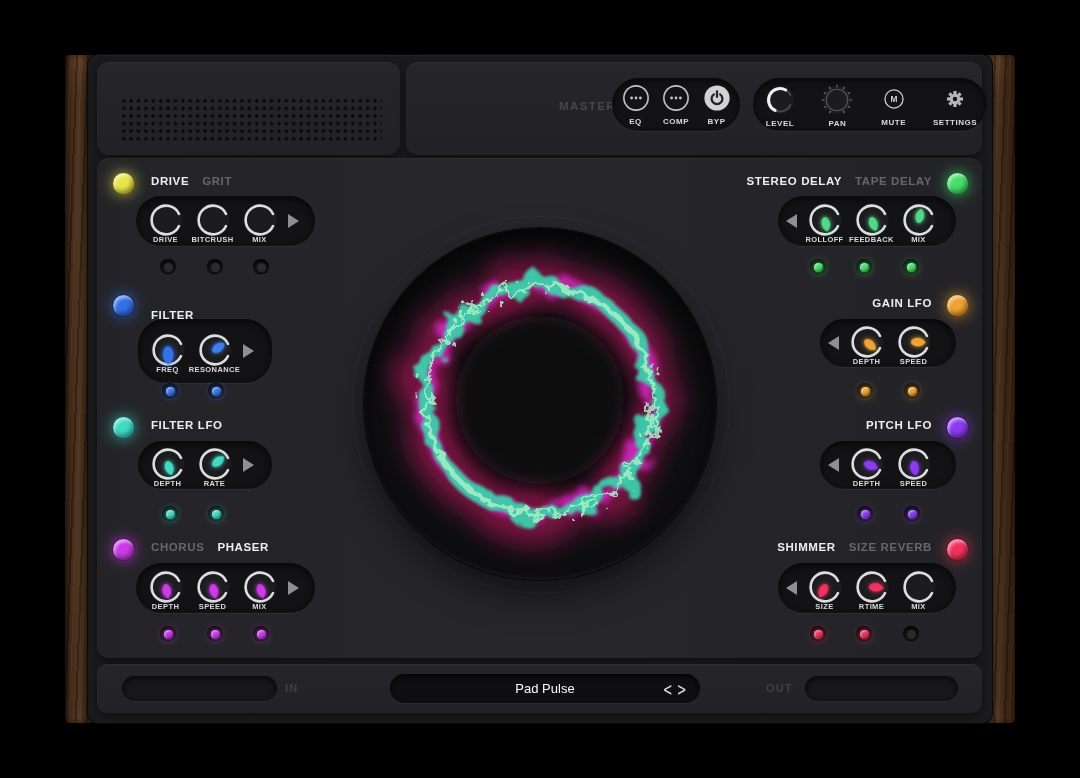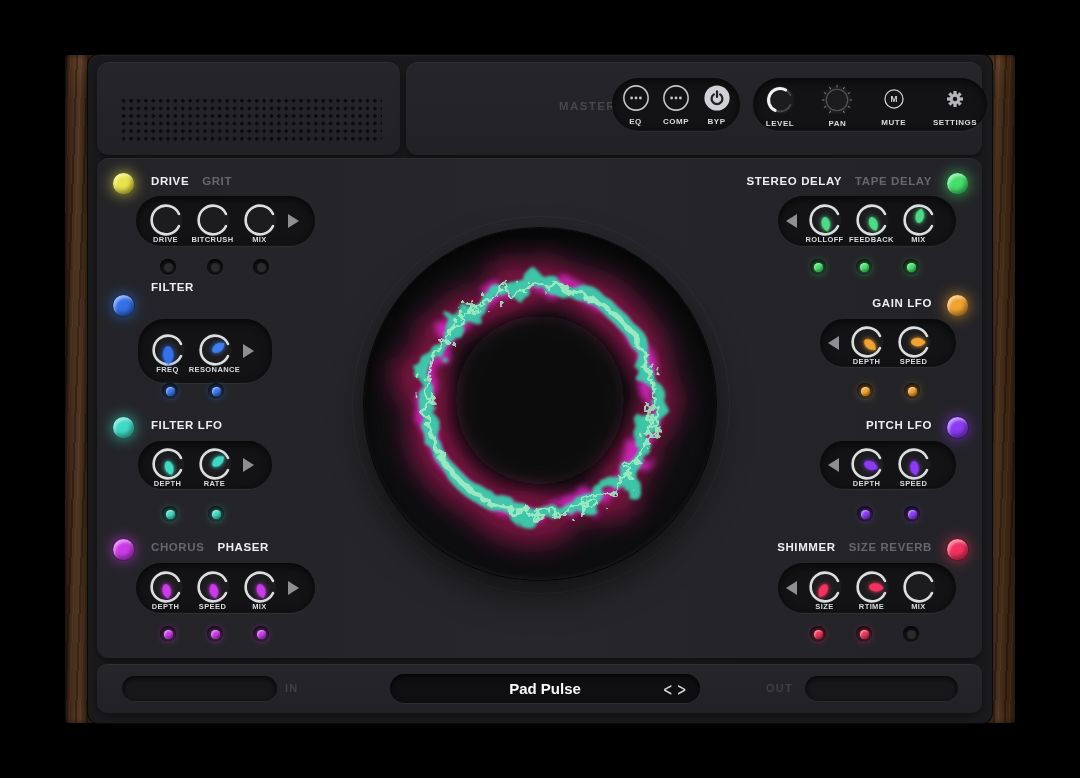--- a/index.html
+++ b/index.html
@@ -53,21 +53,21 @@
   .disc{position:absolute;left:364px;top:228px;width:352px;height:352px;border-radius:50%;overflow:hidden;cursor:pointer;
     background:radial-gradient(circle at 50% 42%,#151517 0%,#101012 55%,#0b0b0c 100%);
     box-shadow:inset 0 -3px 5px -1px rgba(255,255,255,.06),inset 0 12px 26px rgba(0,0,0,.75),0 16px 34px rgba(0,0,0,.55),0 0 0 1px #0a0a0b;}
   .disc-rim{position:absolute;left:352px;top:216px;width:376px;height:376px;border-radius:50%;border:1px solid rgba(255,255,255,.035);pointer-events:none}
   .meter{position:absolute;height:25px;border-radius:13px;background:#18181a;
     box-shadow:inset 0 2px 6px rgba(0,0,0,.8),0 1px 0 rgba(255,255,255,.04)}
   .meterlabel{position:absolute;font-size:11px;font-weight:700;letter-spacing:1.2px;color:#3f3f44}
   #preset{position:absolute;left:390px;top:674px;width:310px;height:29px;border-radius:15px;background:#0f0f11;
     box-shadow:inset 0 2px 5px rgba(0,0,0,.85),0 1px 0 rgba(255,255,255,.05);
     display:flex;align-items:center;justify-content:center;cursor:pointer}
-  #preset .pname{color:#fafafa;font-size:15px;font-weight:700}
+  #preset .pname{color:#fafafa;font-size:13px;font-weight:400}
   .chev{position:absolute;top:0;height:29px;display:flex;align-items:center;color:#d8d8dc;font-size:14px;
     font-family:"DejaVu Sans Mono",monospace;transform:scaleY(1.35);cursor:pointer}
 </style>
 </head>
 <body>
 
 <div class="stage">
   <div class="wood left"></div>
   <div class="wood right"></div>
   <div class="chassis"></div>
@@ -207,21 +207,21 @@
       <i class="dot"></i>
     </div>
   <div class="mini" style="left:207px;top:259px">
       <i class="dot"></i>
     </div>
   <div class="mini" style="left:253px;top:259px">
       <i class="dot"></i>
     </div>
 
   <div class="bigled" style="left: 112px; top: 294px; background: rgb(53, 112, 232); box-shadow: rgba(255, 255, 255, 0.5) 2px 3px 3px inset, rgba(0, 0, 0, 0.4) -2px -3px 4px inset, rgba(53, 112, 232, 0.667) 0px 0px 14px;"></div>
-  <div class="tabs" style="left:151px;top:280px">
+  <div class="tabs" style="left:151px;top:308px">
     <span class="tab active">FILTER</span>
   </div>
   <div class="pill" style="left:138px;top:319px;width:122px;height:64px">
     <div class="knob-unit">
       <div class="knob">
           <svg viewBox="0 0 46 46">
             <circle cx="23" cy="23" r="19" fill="#1c1c1e"></circle>
             <path d="M37.95,29.97 A16.5,16.5 0 1 1 37.95,16.03" fill="none" stroke="#edeff1" stroke-width="3" opacity="0.92" stroke-linecap="round"></path>
             <g transform="translate(23,23) rotate(178) scale(1.25)">
               <path d="M0,-13.5 C5.5,-9.5 6.5,-2.5 2.6,2.2 C1.2,3.9 -1.2,3.9 -2.6,2.2 C-6.5,-2.5 -5.5,-9.5 0,-13.5 Z" fill="#3570e8" style="filter: drop-shadow(rgb(53, 112, 232) 0px 0px 3px);"></path>

